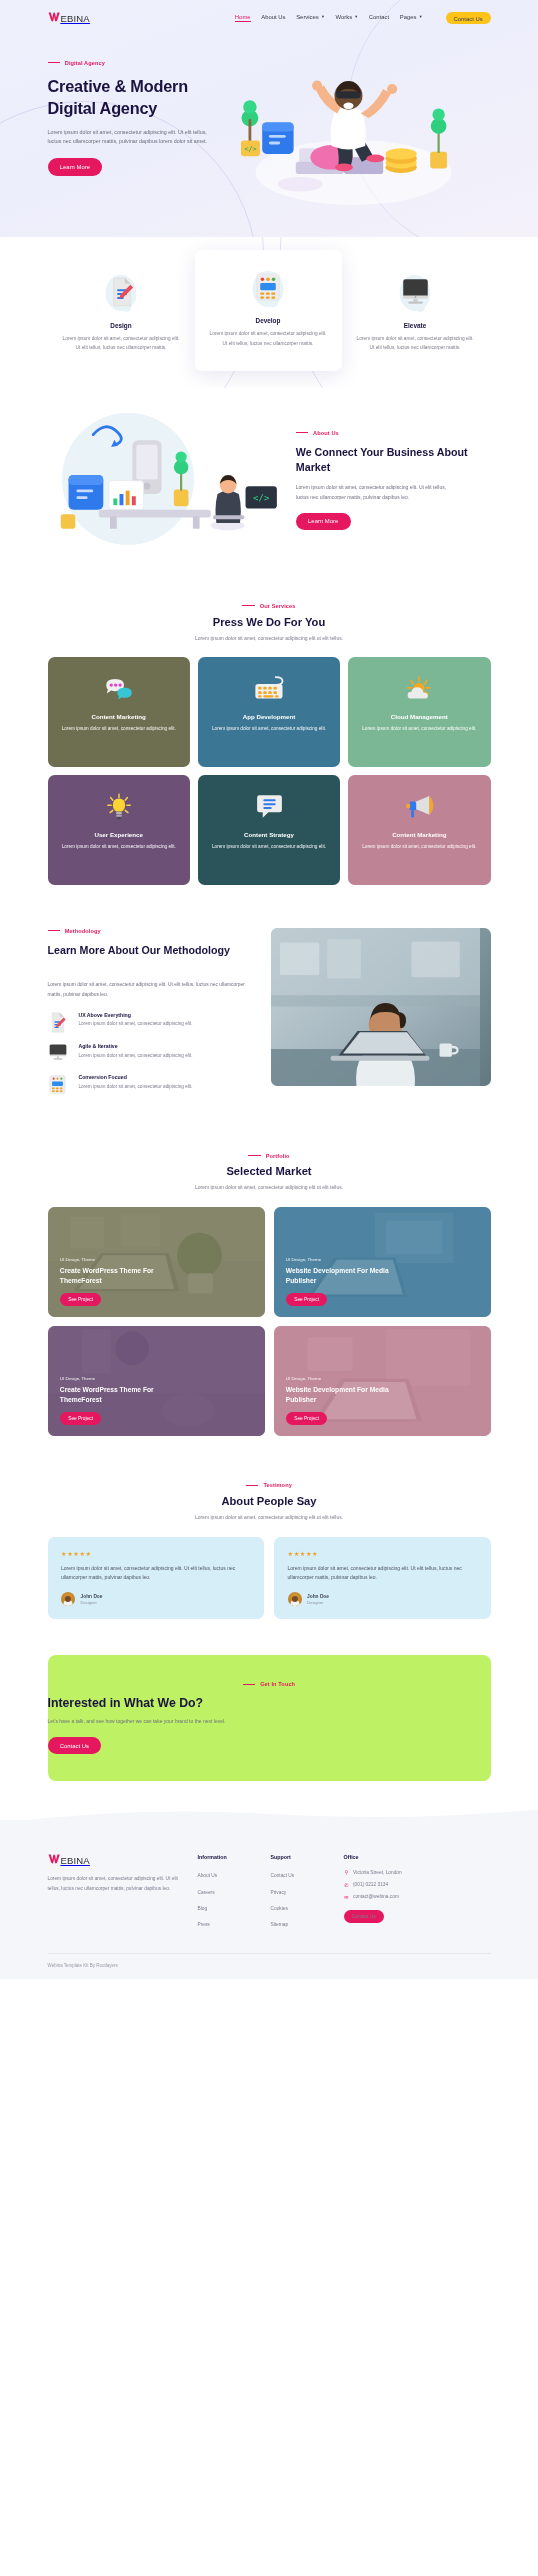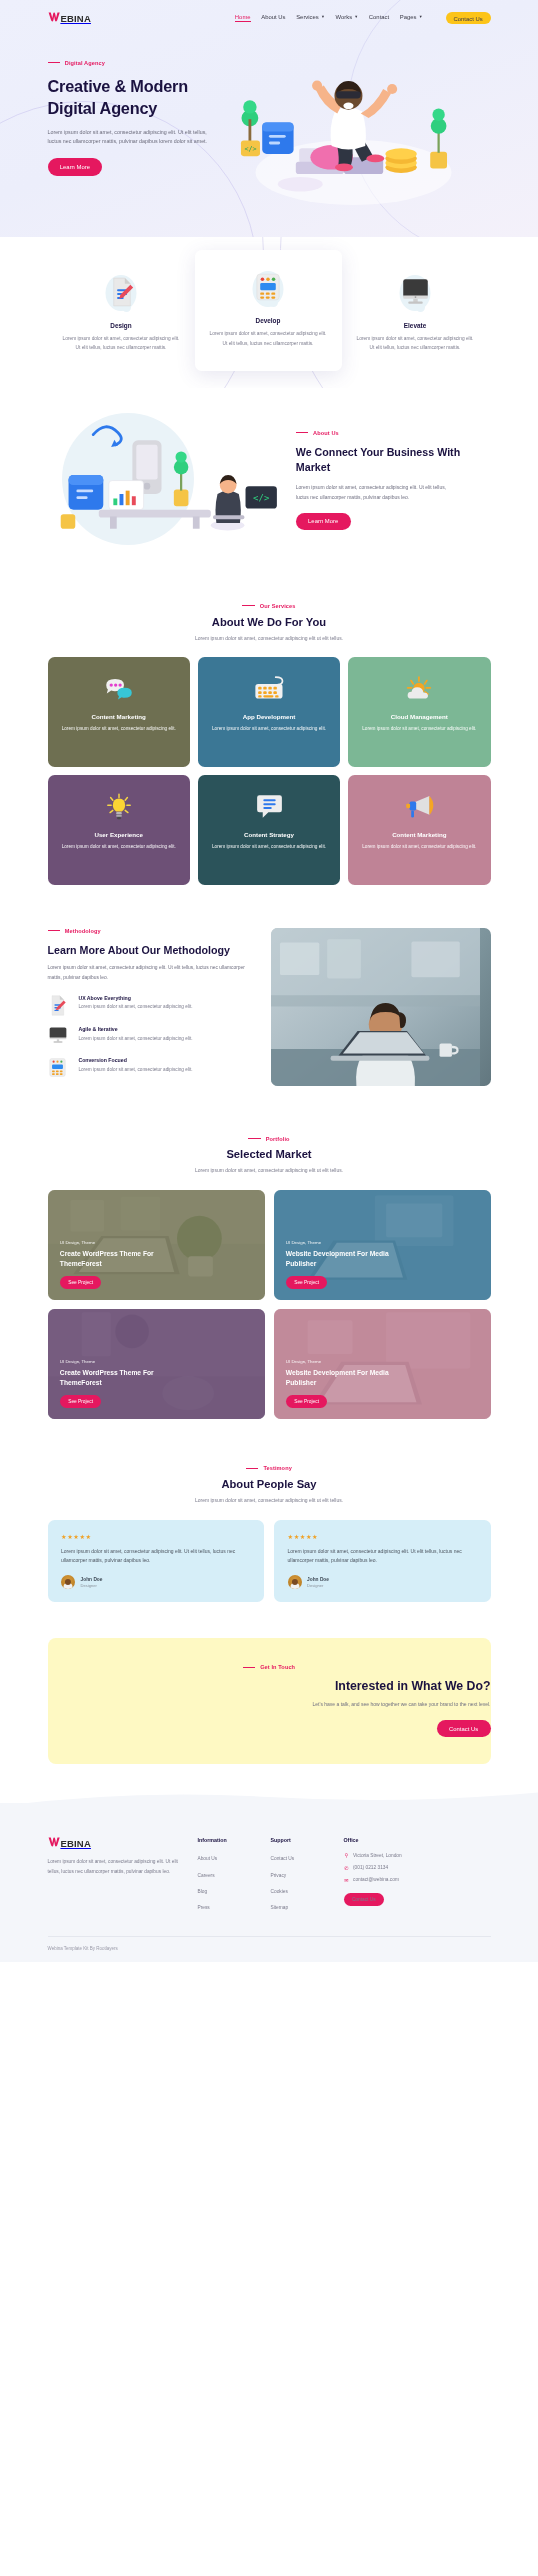--- a/index.html
+++ b/index.html
@@ -28,21 +28,21 @@
     position:absolute; width:292px; height:292px; border-radius:50%;
     border:0.6px solid rgba(190,185,235,.35);
     right:-101px; top:-34px; pointer-events:none;
   }
   .topbar {
     width:443px; margin:0 auto; height:36px;
     display:flex; align-items:center; position:relative; z-index:5;
   }
   .logo { display:flex; align-items:center; font-size:9.5px; font-weight:bold; letter-spacing:0.2px; }
   .logo .w-mark { margin-right:0.6px; display:inline-block; }
-  .logo .brand-rest { color:#2c2c2c; font-weight:bold; }
+  .logo .brand-rest { color:#2c2c2c; font-weight:normal; }
   nav.mainnav { margin-left:auto; display:flex; align-items:center; gap:10.7px; }
   nav.mainnav a {
     font-size:5.9px; color:#3a3a47; text-decoration:none;
     display:flex; align-items:center; gap:2.2px; white-space:nowrap;
     padding-bottom:1.7px;
   }
   nav.mainnav a.active { color:#e5185f; border-bottom:1.1px solid #e5185f; }
   .caret { font-size:3.9px; line-height:1; }
   .btn {
     display:inline-flex; align-items:center; justify-content:center;
@@ -138,21 +138,21 @@
     min-height:110px; display:flex; flex-direction:column; align-items:center;
   }
   .svc-icon { height:34px; display:flex; align-items:center; justify-content:center; margin-bottom:6.7px;}
   .svc h3 { font-size:6.2px; font-weight:bold; margin-bottom:5px; }
   .svc p { font-size:4.7px; line-height:1.85; opacity:.95; }
 
   
   .method { padding:20px 0 25px; background:#fff; }
   .method-inner { width:443px; margin:0 auto; display:flex; gap:14.6px; }
   .method-left { width:209px; }
-  .method-left h2 { font-size:10.7px; line-height:1.45; font-weight:bold; color:#1b1240; margin-bottom:5px; }
+  .method-left h2 { font-size:10.7px; line-height:1.45; font-weight:bold; color:#1b1240; margin-bottom:22px; }
   .method-left > p.lead { font-size:4.9px; line-height:1.95; color:#6f6f80; margin-bottom:12.3px; }
   .m-item { display:flex; gap:7.3px; margin-bottom:11.2px; }
   .m-ico { width:23.6px; height:20px; flex:0 0 23.6px; position:relative; }
   .m-item h4 { font-size:5.2px; font-weight:bold; color:#1b1240; margin-bottom:2.8px; }
   .m-item p { font-size:4.7px; line-height:1.85; color:#7b7b8c; }
   .method-right { flex:1; }
   .method-photo {
     width:100%; height:158px; border-radius:6.7px; overflow:hidden; position:relative;
     background:linear-gradient(120deg,#b9c7cd 0%,#9fb3bb 35%,#7d949c 70%,#62777f 100%);
   }
@@ -190,22 +190,22 @@
   .avatar:before{
     content:""; position:absolute; left:50%; top:24%; transform:translateX(-50%);
     width:6.2px;height:6.2px;border-radius:50%; background:#7a4a22; z-index:2;
   }
   .ts-name { font-size:4.8px; font-weight:bold; color:#3f4a57; }
   .ts-role { font-size:4.1px; color:#8b939c; margin-top:1.1px; }
 
   
   .cta-sec { padding:14.6px 0 39px; background:#fff; }
   .cta-box {
-    width:443px; margin:0 auto; background:#fef9c3;
-    border-radius:7.9px; text-align:right; padding:26px 0 27px;
+    width:443px; margin:0 auto; background:#bef264;
+    border-radius:7.9px; text-align:left; padding:26px 0 27px;
   }
   .cta-box h2 { font-size:12.3px; font-weight:bold; color:#1b1240; margin-bottom:7.3px;}
   .cta-box p { font-size:5px; color:#6f6f80; margin-bottom:13.5px;}
 
   
   footer { background:#f4f6fa; position:relative; padding:34px 0 0; }
   .foot-wave{
     position:absolute; top:-14.6px; left:0; width:538px; height:17px; overflow:hidden;
   }
   .foot-inner { width:443px; margin:0 auto; display:flex; }
@@ -456,35 +456,35 @@
           <text x="380" y="162" font-size="16" fill="#2fcf7e" text-anchor="middle" font-family="monospace">&lt;/&gt;</text>
 
           <rect x="22" y="186" width="26" height="26" rx="5" fill="#f5c445"></rect>
         </svg>
       </div>
       <div class="about-right">
         <div class="eyebrow">
           <span class="dash"></span>
           <span class="etext">About Us</span>
         </div>
-        <h2>We Connect Your Business With Market</h2>
+        <h2>We Connect Your Business About Market</h2>
         <p>Lorem ipsum dolor sit amet, consectetur adipiscing elit. Ut elit tellus, luctus nec ullamcorper mattis, pulvinar dapibus leo.</p>
         <a href="#" class="btn btn-pink">Learn More</a>
       </div>
     </div>
   </section>
 
   <section class="services">
     <div class="container">
       <div class="sec-head">
         <div class="eyebrow">
           <span class="dash"></span>
           <span class="etext">Our Services</span>
         </div>
-        <h2>About We Do For You</h2>
+        <h2>Press We Do For You</h2>
         <p>Lorem ipsum dolor sit amet, consectetur adipiscing elit ut elit tellus.</p>
       </div>
     </div>
 
     <div class="svc-grid">
 
       <div class="svc" style="background:#6e6f51">
         <div class="svc-icon">
           <svg width="30" height="25" viewBox="0 0 54 44" aria-hidden="true">
             <path d="M4 14 q0 -11 16 -11 q16 0 16 11 q0 11 -16 11 q-4 0 -7 -1 l-8 5 l2 -7 q-3 -3 -3 -8 z" fill="#f0f0f0"></path>

